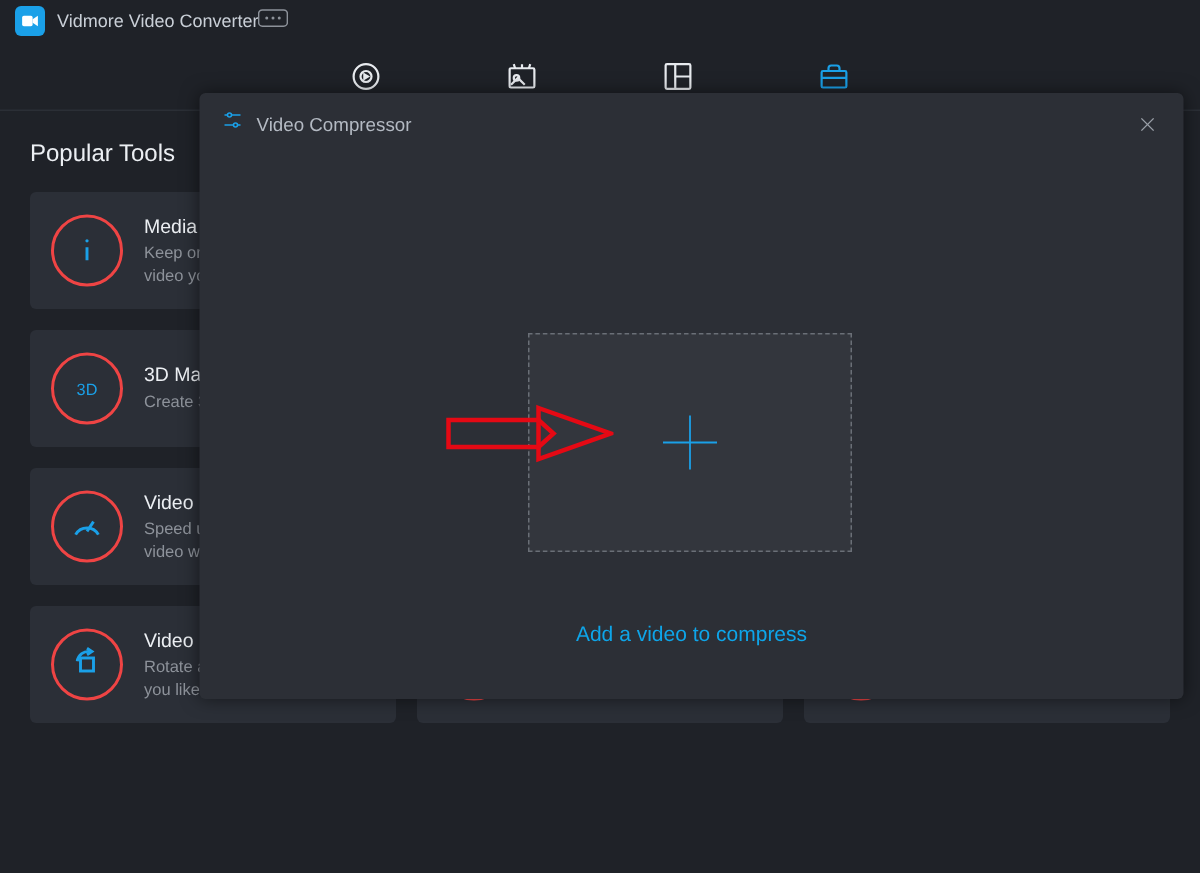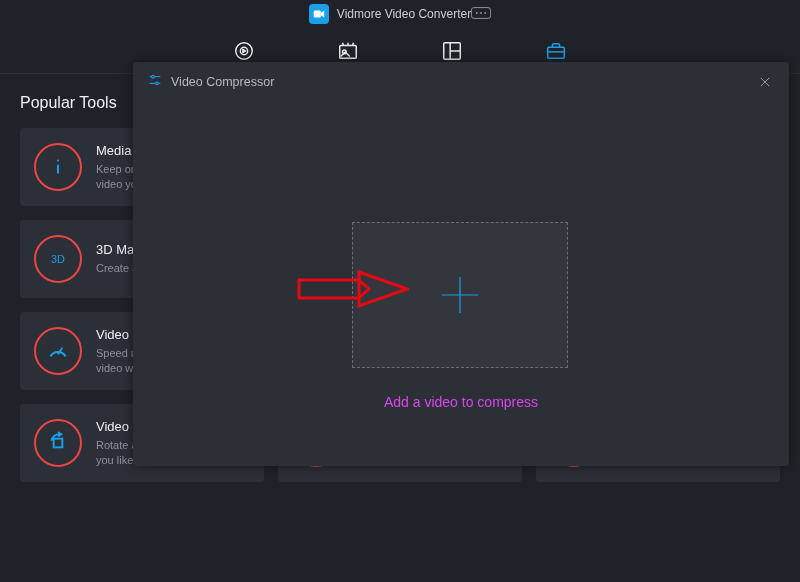--- a/index.html
+++ b/index.html
@@ -6,21 +6,21 @@
   body {
     width: 800px; height: 582px;
     background: #1f2228;
     font-family: -apple-system, "Segoe UI", Arial, sans-serif;
     color: #d8dde4;
     overflow: hidden;
     position: relative;
   }
   
   .titlebar {
-    display: flex; align-items: center; justify-content: center;
+    display: flex; align-items: center; justify-content: flex-start;
     height: 28px; padding: 0 10px;
   }
   .titlebar-left { display: flex; align-items: center; gap: 8px; }
   .app-icon {
     width: 20px; height: 20px; border-radius: 4px;
     background: #1aa0e8;
     display: flex; align-items: center; justify-content: center;
   }
   .app-icon svg { width: 14px; height: 14px; }
   .app-title { font-size: 12px; color: #c9cfd7; }
@@ -90,22 +90,22 @@
     width: 216px; height: 146px;
     border: 1px dashed #6a6f77;
     display:flex; align-items:center; justify-content:center;
     cursor:pointer;
     background: #33363d;
   }
   .dropzone svg { width:44px; height:44px; stroke:#1aa0e8; stroke-width:1.2; }
   .drop-caption {
     position:absolute;
     width:100%; text-align:center;
-    top: 332px;
-    font-size: 14px; color:#d946ef;
+    top: 352px;
+    font-size: 14px; color:#0ea5e9;
   }
 
   
   .anno-arrow {
     position:absolute;
     left: 164px; top: 206px;
     width: 112px; height: 42px;
     pointer-events:none;
   }
 </style>

